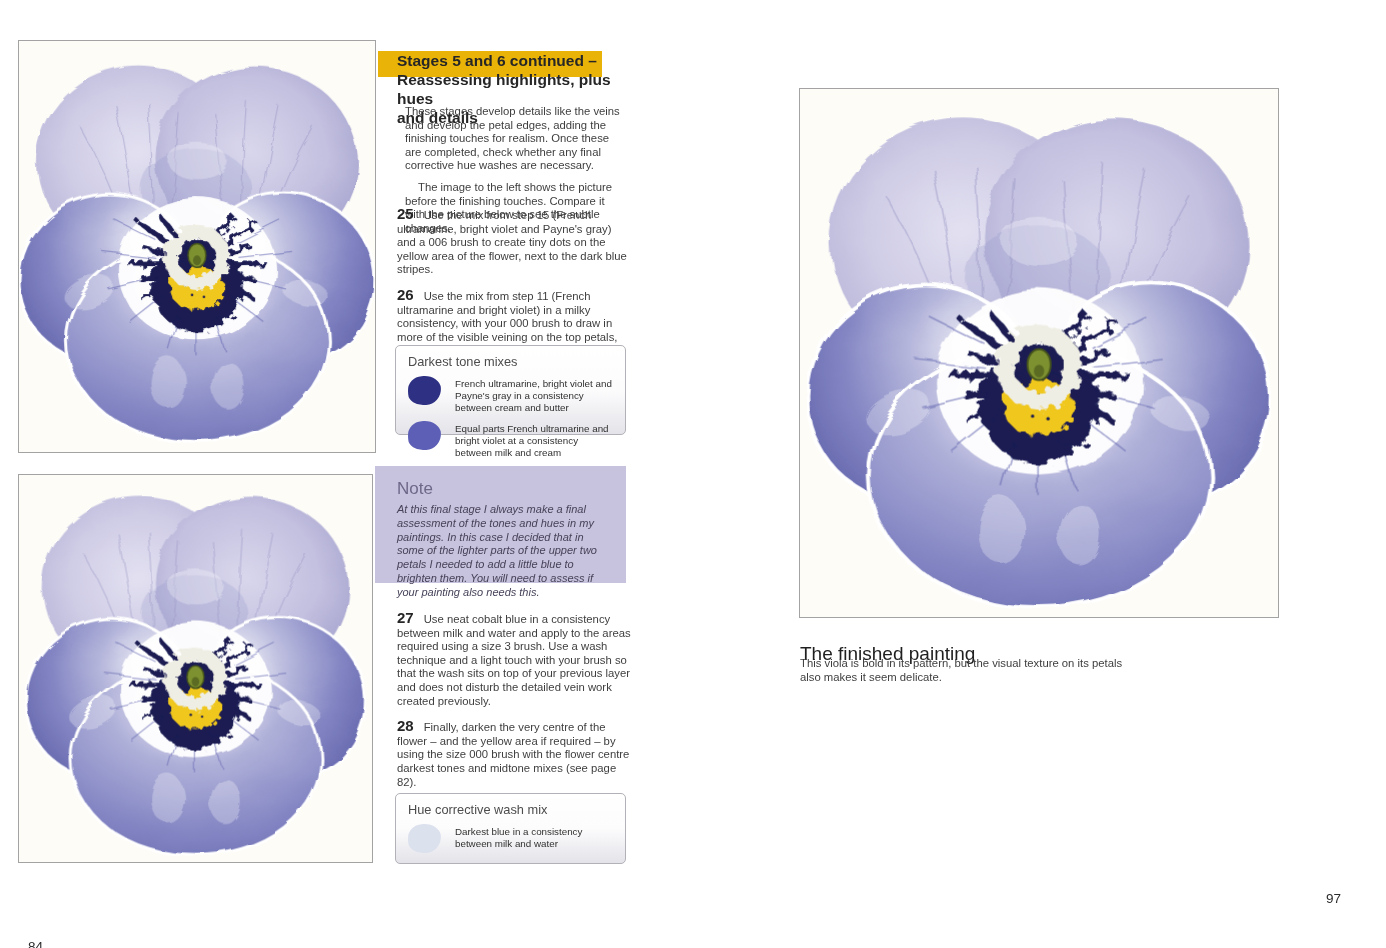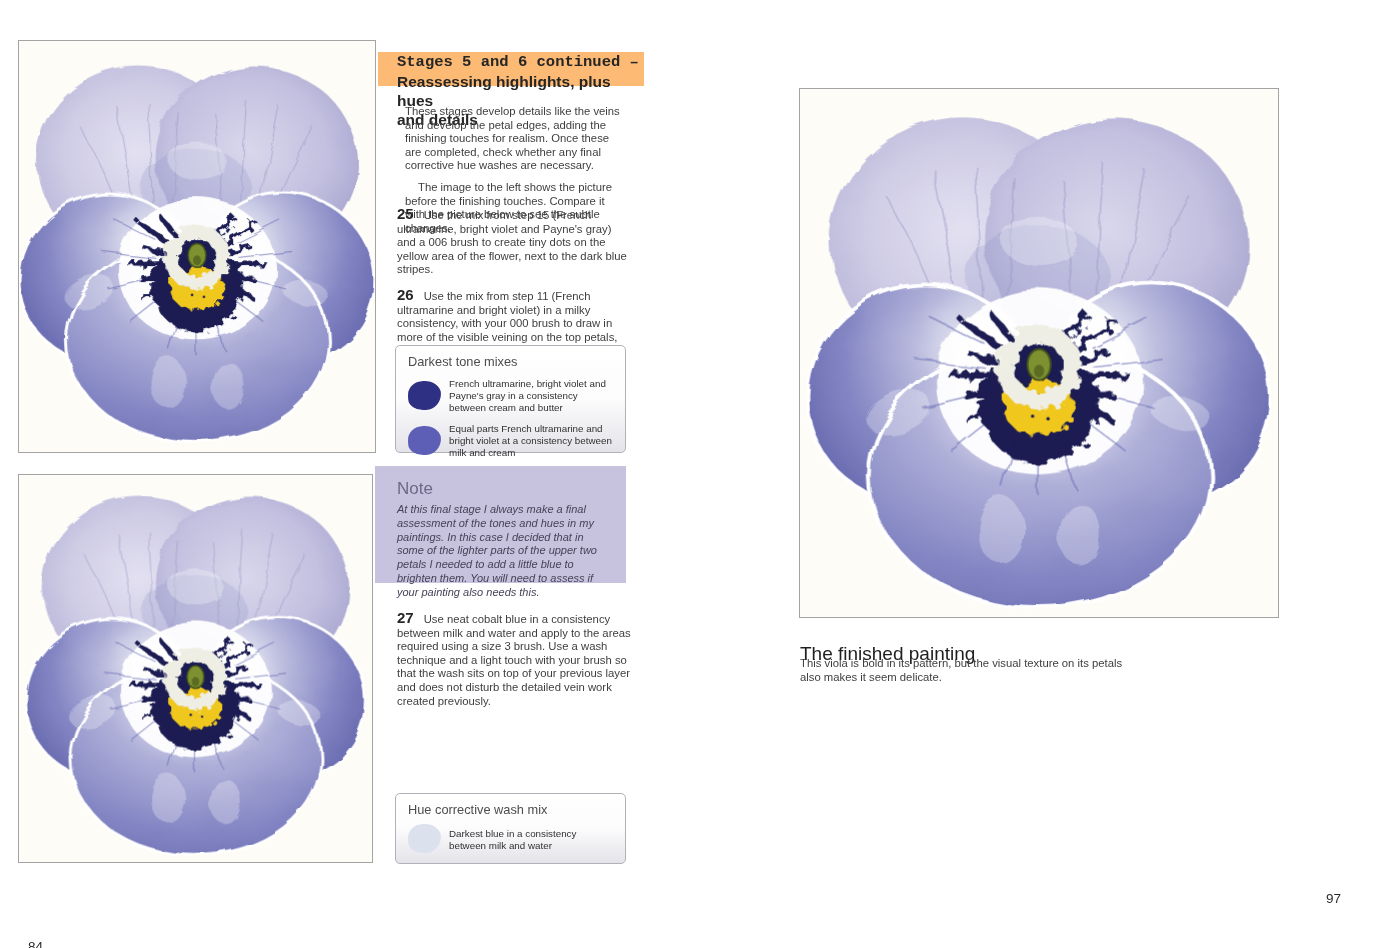--- a/index.html
+++ b/index.html
@@ -15,21 +15,21 @@
   .frame svg { width:100%; height:100%; display:block; }
   .frame-a { left:18px;  top:40px;  width:358px; height:413px; }
   .frame-b { left:18px;  top:474px; width:355px; height:389px; }
   .frame-c { left:799px; top:88px;  width:480px; height:530px; }
 
   
   .heading {
     position:absolute; left:397px; top:38px; width:250px;
     font-size:15.5px; line-height:19px; font-weight:bold; color:#262626;
   }
-  .heading .hl { background:#fdba74; padding:1px 5px 15px 19px; margin-left:-19px;font-family:Liberation Mono, monospace; }
+  .heading .hl { background:#eab308; padding:1px 5px 8px 19px; margin-left:-19px; }
   .intro {
     position:absolute; left:397px; top:97px; width:233px;
     font-size:11.3px; line-height:13.6px; color:#3e3e3e;
   }
   .intro p { margin:8px; }
   .intro p + p { text-indent:13px; }
   .steps {
     position:absolute; left:397px; width:235px;
     font-size:11.3px; line-height:13.6px; color:#3e3e3e;
   }
@@ -38,24 +38,24 @@
   .step { margin:0 0 11px 0; }
   .stepnum { font-size:15px; font-weight:bold; color:#262626; margin-right:10px; }
 
   
   .mixbox {
     position:absolute; left:395px; width:231px; box-sizing:border-box;
     border:1px solid #b1b1b8; border-radius:5px;
     background:linear-gradient(180deg,#ffffff 0%,#fcfcfd 50%,#e3e3e9 100%);
     padding:8px 10px 4px 12px;
   }
-  .mixbox-darkest { top:345px; height:108px; }
+  .mixbox-darkest { top:345px; height:90px; }
   .mixbox-hue     { top:793px; height:71px; }
   .mixbox-title { font-size:12.8px; color:#4c4c4c; margin:0 0 7px 0; }
-  .swatch-row { display:flex; gap:8px; align-items:center; margin-bottom:7px; }
+  .swatch-row { display:flex; gap:14px; align-items:flex-start; margin-bottom:7px; }
   .swatch {
     flex:0 0 33px; width:33px; height:29px; display:inline-block;
     border-radius:46% 54% 50% 50% / 52% 48% 58% 42%;
     transform:rotate(-3deg);
   }
   .swatch-label { font-size:9.8px; line-height:12px; color:#303030; padding-top:2px; }
 
   
   .notebox {
     position:absolute; left:375px; top:466px; width:251px; height:117px;
@@ -255,20 +255,21 @@
   </div>
 </div>
 
 <div class="notebox">
   <h3 class="notebox-title">Note</h3>
   <p class="notebox-text">At this final stage I always make a final assessment of the tones and hues in my paintings. In this case I decided that in some of the lighter parts of the upper two petals I needed to add a little blue to brighten them. You will need to assess if your painting also needs this.</p>
 </div>
 
 <div class="steps steps-b">
   <p class="step"><span class="stepnum">27</span><span>Use neat cobalt blue in a consistency between milk and water and apply to the areas required using a size 3 brush. Use a wash technique and a light touch with your brush so that the wash sits on top of your previous layer and does not disturb the detailed vein work created previously.</span></p>
+  <p class="step"><span class="stepnum">28</span><span>Finally, darken the very centre of the flower – and the yellow area if required – by using the size 000 brush with the flower centre darkest tones and midtone mixes (see page 82).</span></p>
 </div>
 
 <div class="mixbox mixbox-hue">
   <div class="mixbox-title">Hue corrective wash mix</div>
   <div class="swatch-row">
     <span class="swatch" style="background: rgb(220, 225, 238);"></span>
     <span class="swatch-label">Darkest blue in a consistency between milk and water</span>
   </div>
 </div>
 

